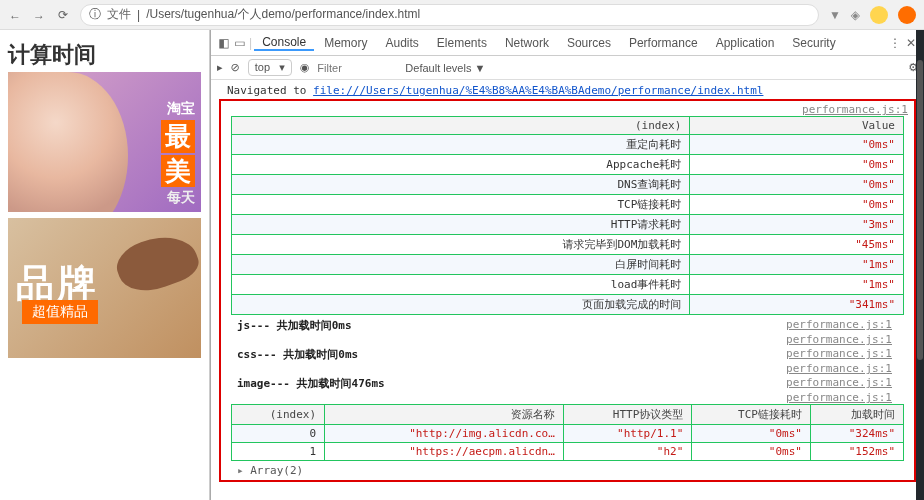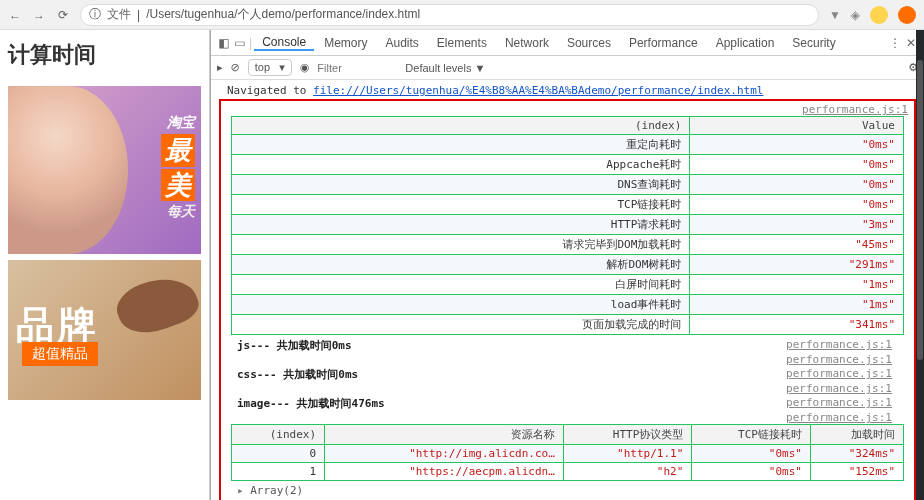--- a/index.html
+++ b/index.html
@@ -5,22 +5,22 @@
   * { box-sizing: border-box; margin: 0; padding: 0; }
   body { font-family: -apple-system, "Helvetica Neue", Arial, sans-serif; font-size: 12px; color: #333; background:#fff; width:924px; height:500px; overflow:hidden; }
   .chrome-bar { height:30px; background:#f1f1f1; display:flex; align-items:center; padding:0 8px; gap:10px; border-bottom:1px solid #ddd; }
   .chrome-bar .nav-icon { width:14px; height:14px; display:flex; align-items:center; justify-content:center; color:#666; }
   .url-box { flex:1; background:#fff; border:1px solid #ddd; border-radius:12px; height:22px; display:flex; align-items:center; padding:0 8px; gap:6px; color:#555; font-size:12px; }
   .url-box .label { color:#666; }
   .ext-icons { display:flex; gap:10px; align-items:center; }
   .ext-icons .dot { width:18px; height:18px; border-radius:50%; }
   .main { display:flex; height:470px; }
   .page-pane { width:210px; padding:10px 8px; border-right:1px solid #ccc; overflow:hidden; }
-  .page-title { font-size:22px; font-weight:bold; margin-bottom:16px; }
-  .banner1 { width:100%; height:168px; background:linear-gradient(135deg,#d9a5c9,#a06bc1); position:relative; overflow:hidden; margin-bottom:6px;font-style:italic; }
+  .page-title { font-size:22px; font-weight:bold; margin-bottom:2px; }
+  .banner1 { width:100%; height:140px; background:linear-gradient(135deg,#d9a5c9,#a06bc1); position:relative; overflow:hidden; margin-bottom:6px; }
   .banner1 .face { position:absolute; left:0; top:0; width:120px; height:168px; background:radial-gradient(circle at 40% 30%, #f4d8c8 0%, #e8b8a0 40%, #c98 70%); border-radius:0 50% 50% 0; }
   .banner1 .txt { position:absolute; right:6px; top:28px; color:#fff; font-size:14px; font-weight:bold; text-align:right; }
   .banner1 .txt span { display:block; background:#ff6a00; font-size:26px; line-height:1.1; padding:2px 4px; margin:2px 0; }
   .banner2 { width:100%; height:140px; background:linear-gradient(135deg,#d8c0a0,#c09060); position:relative; overflow:hidden; }
   .banner2 .shoe { position:absolute; right:4px; top:20px; width:80px; height:50px; background:#8b5a3c; transform:rotate(-20deg); border-radius:40% 60% 30% 50%; }
   .banner2 .txt1 { position:absolute; left:8px; top:40px; color:#fff; font-size:38px; font-weight:bold; letter-spacing:4px; }
   .banner2 .txt2 { position:absolute; left:14px; top:82px; background:#ff6a00; color:#fff; padding:3px 10px; font-size:14px; }
 
   
   .devtools { flex:1; display:flex; flex-direction:column; border-left:1px solid #aaa; background:#fff; position:relative; }
@@ -152,24 +152,20 @@
               </tr>
               <tr>
                 <td>HTTP请求耗时</td>
                 <td><span class="str">"3ms"</span></td>
               </tr>
               <tr>
                 <td>请求完毕到DOM加载耗时</td>
                 <td><span class="str">"45ms"</span></td>
               </tr>
               <tr>
-                <td>解析DOM树耗时</td>
-                <td><span class="str">"291ms"</span></td>
-              </tr>
-              <tr>
                 <td>白屏时间耗时</td>
                 <td><span class="str">"1ms"</span></td>
               </tr>
               <tr>
                 <td>load事件耗时</td>
                 <td><span class="str">"1ms"</span></td>
               </tr>
               <tr>
                 <td>页面加载完成的时间</td>
                 <td><span class="str">"341ms"</span></td>

